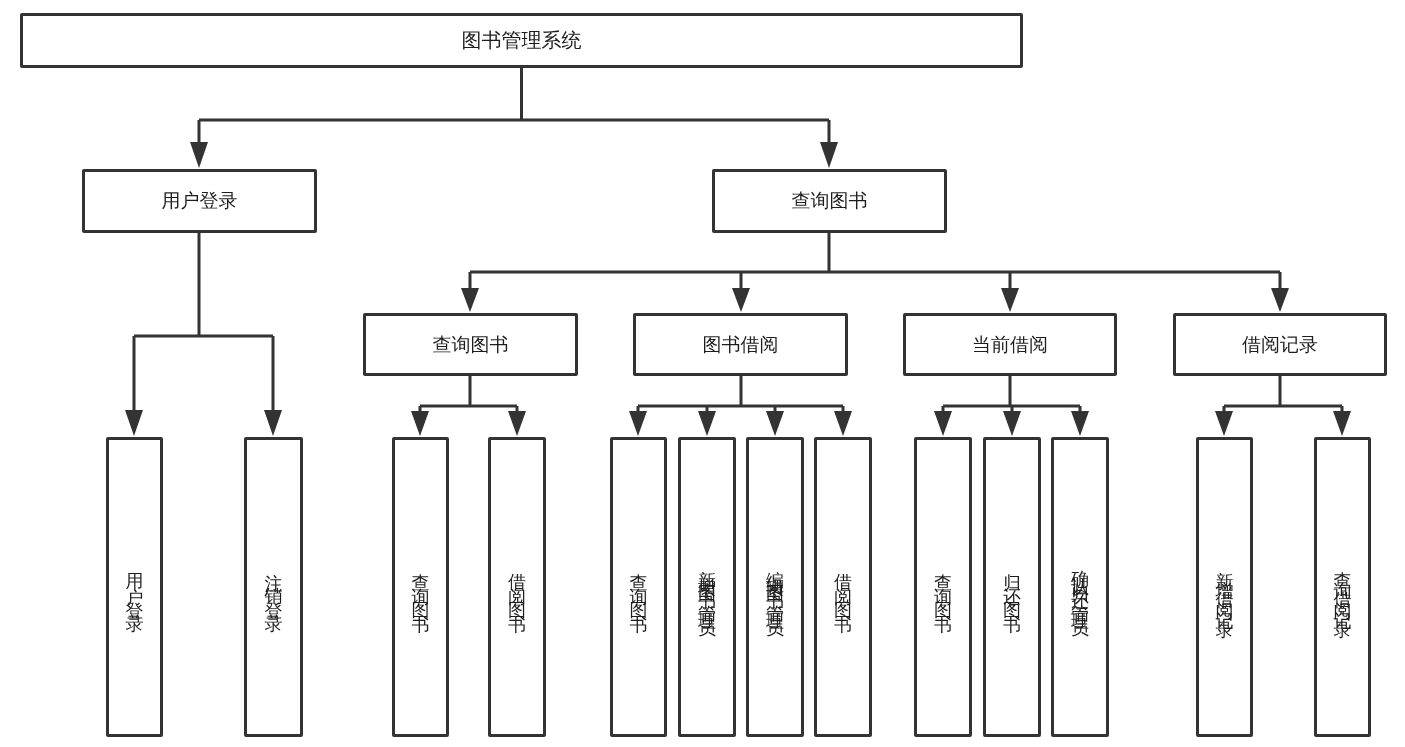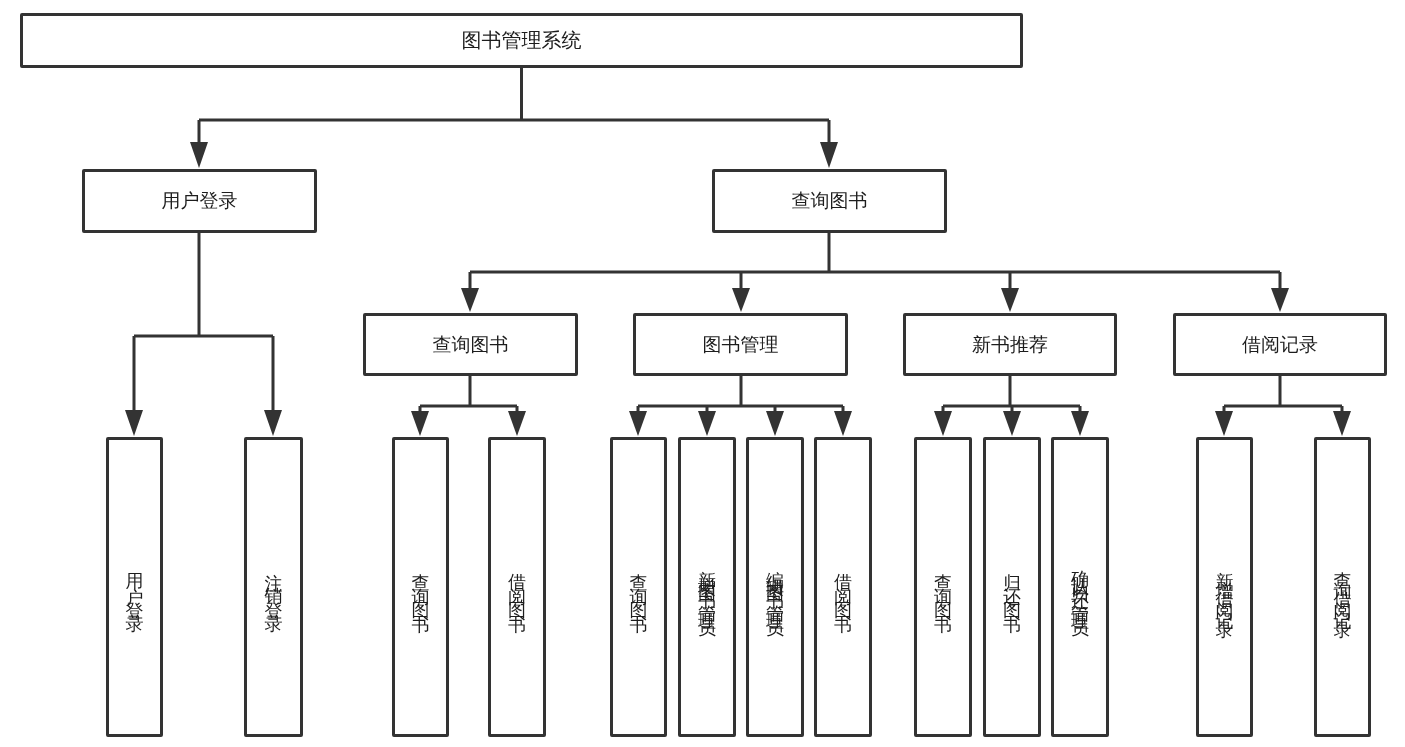--- a/index.html
+++ b/index.html
@@ -112,24 +112,24 @@
     <span>用户登录</span>
   </div>
   <div class="box l2-box n-mgmt">
     <span>查询图书</span>
   </div>
 
   <div class="box l3-box n-l3-1">
     <span>查询图书</span>
   </div>
   <div class="box l3-box n-l3-2">
-    <span>图书管理</span>
+    <span>图书借阅</span>
   </div>
   <div class="box l3-box n-l3-3">
-    <span>新书推荐</span>
+    <span>当前借阅</span>
   </div>
   <div class="box l3-box n-l3-4">
     <span>借阅记录</span>
   </div>
 
   <div class="box leaf n-a1">
     <span>用户登录</span>
   </div>
   <div class="box leaf n-a2">
     <span>注销登录</span>

